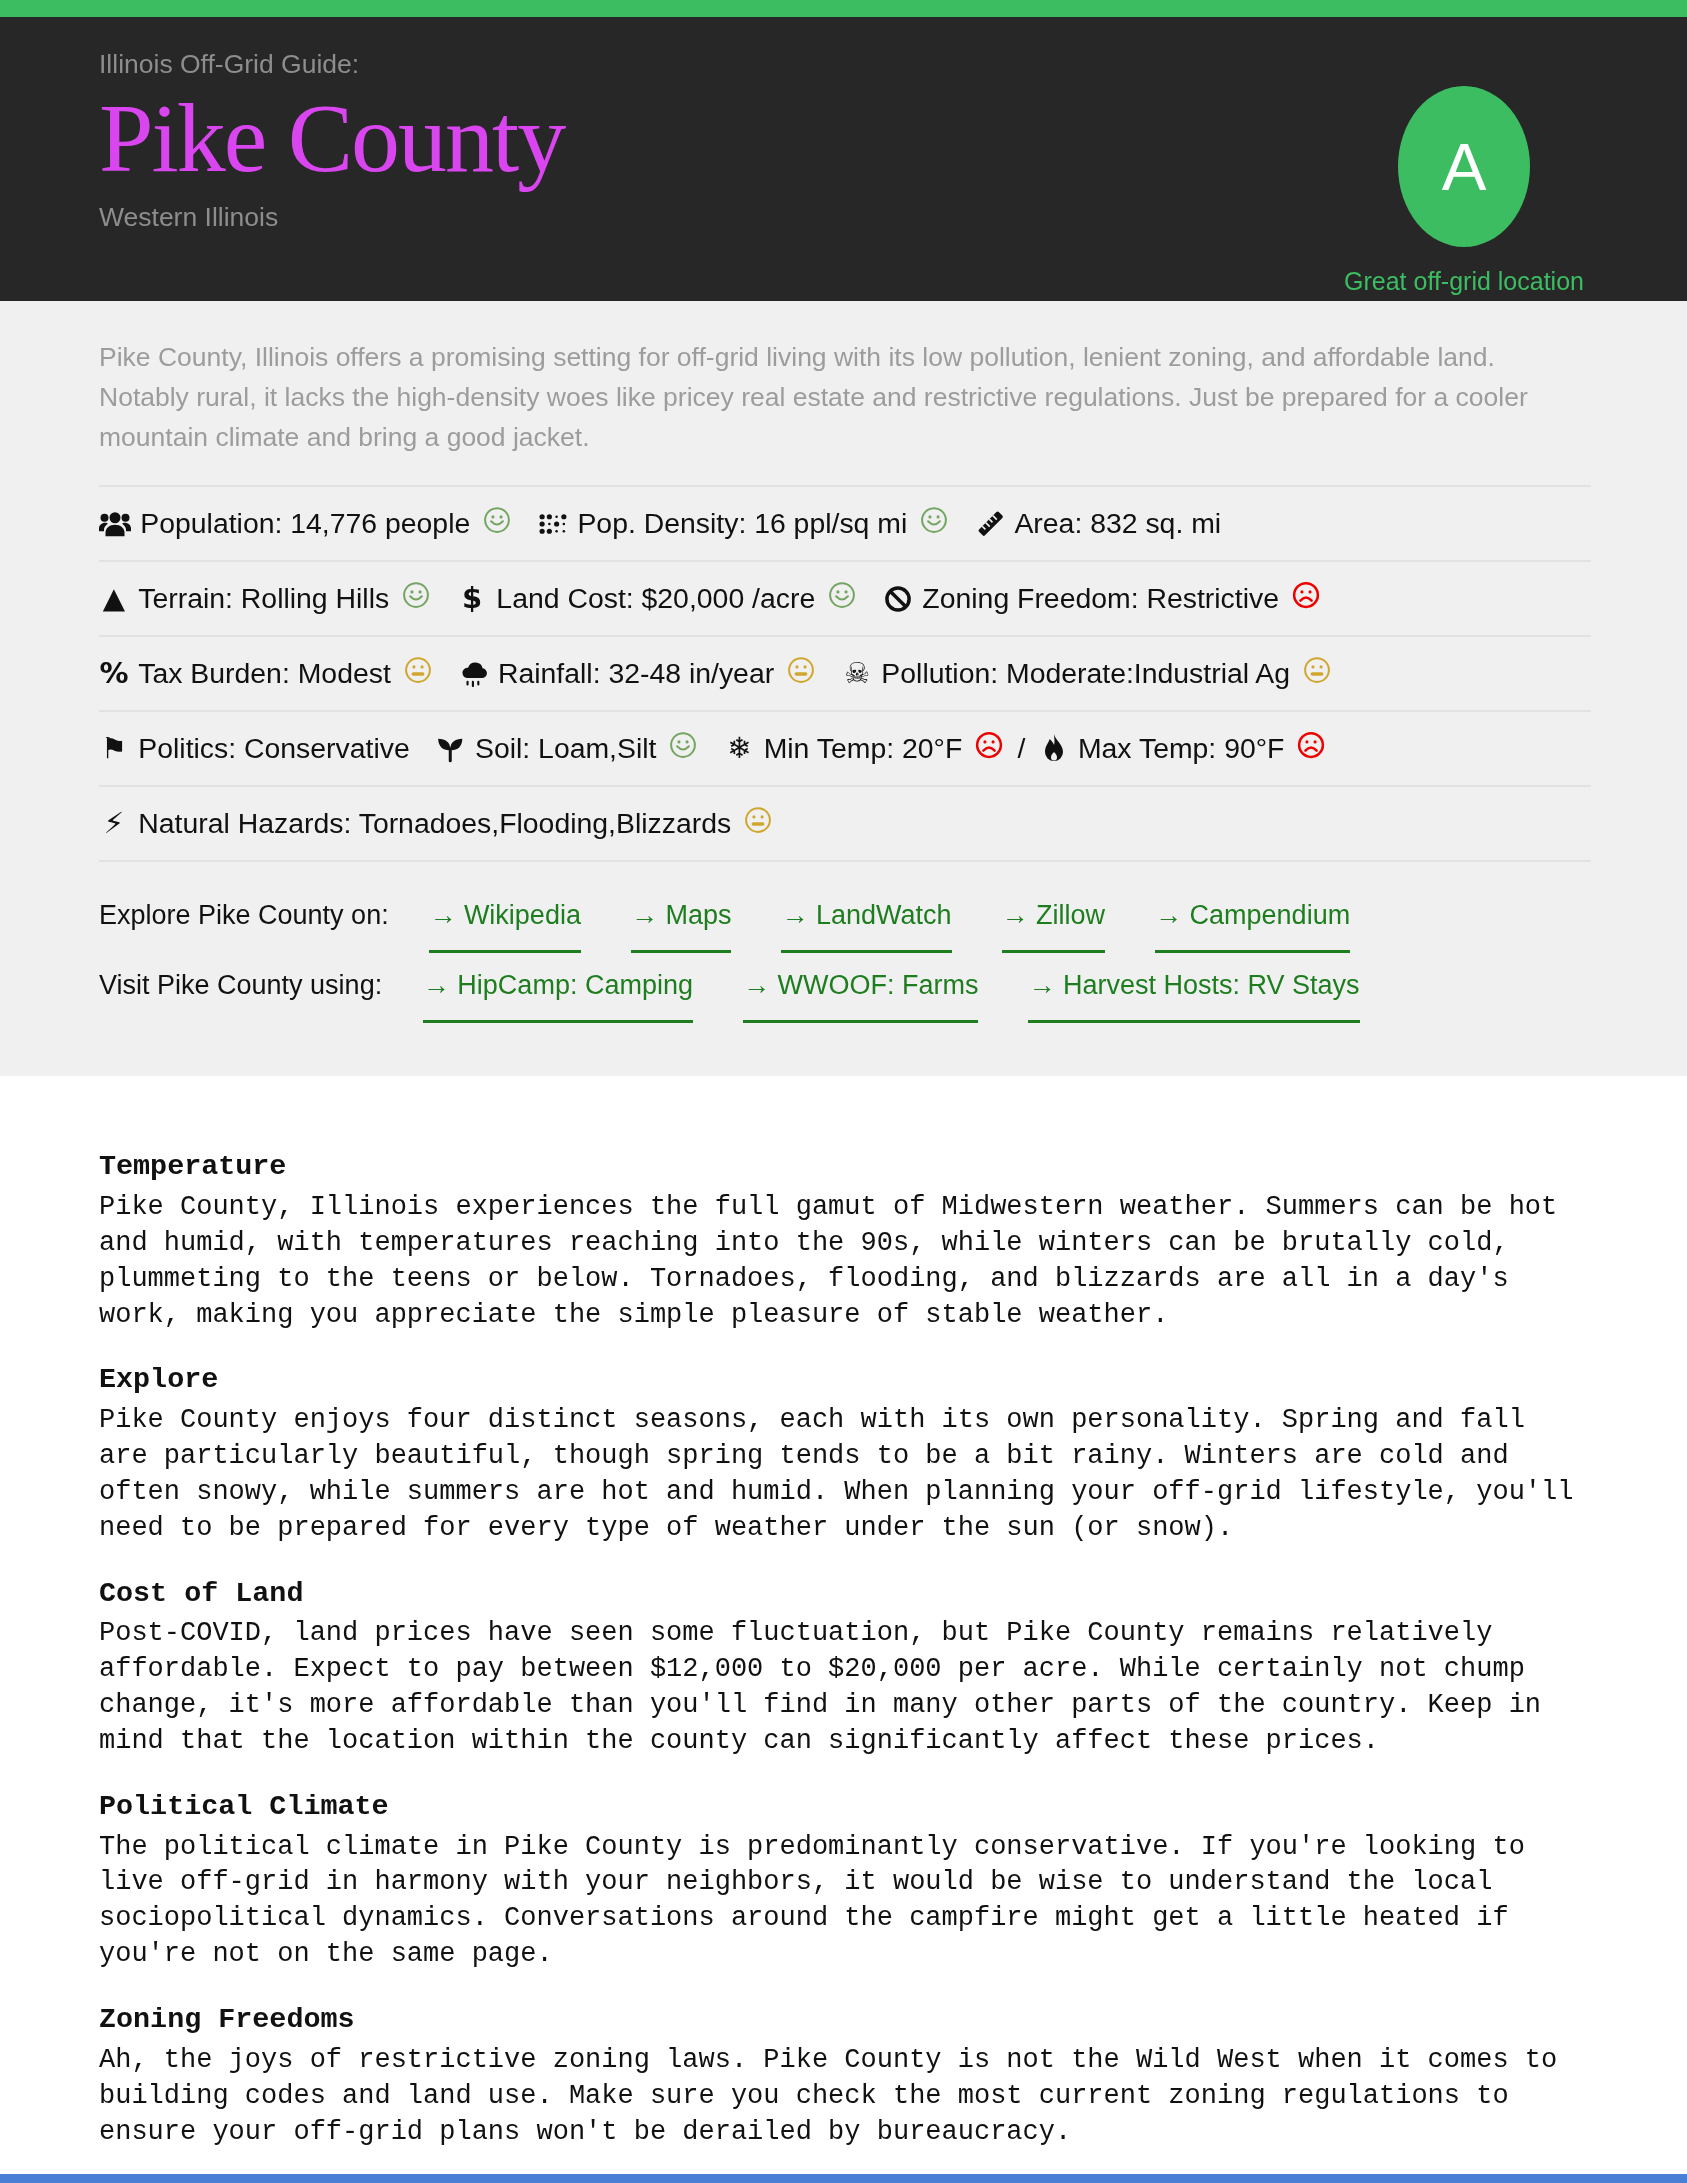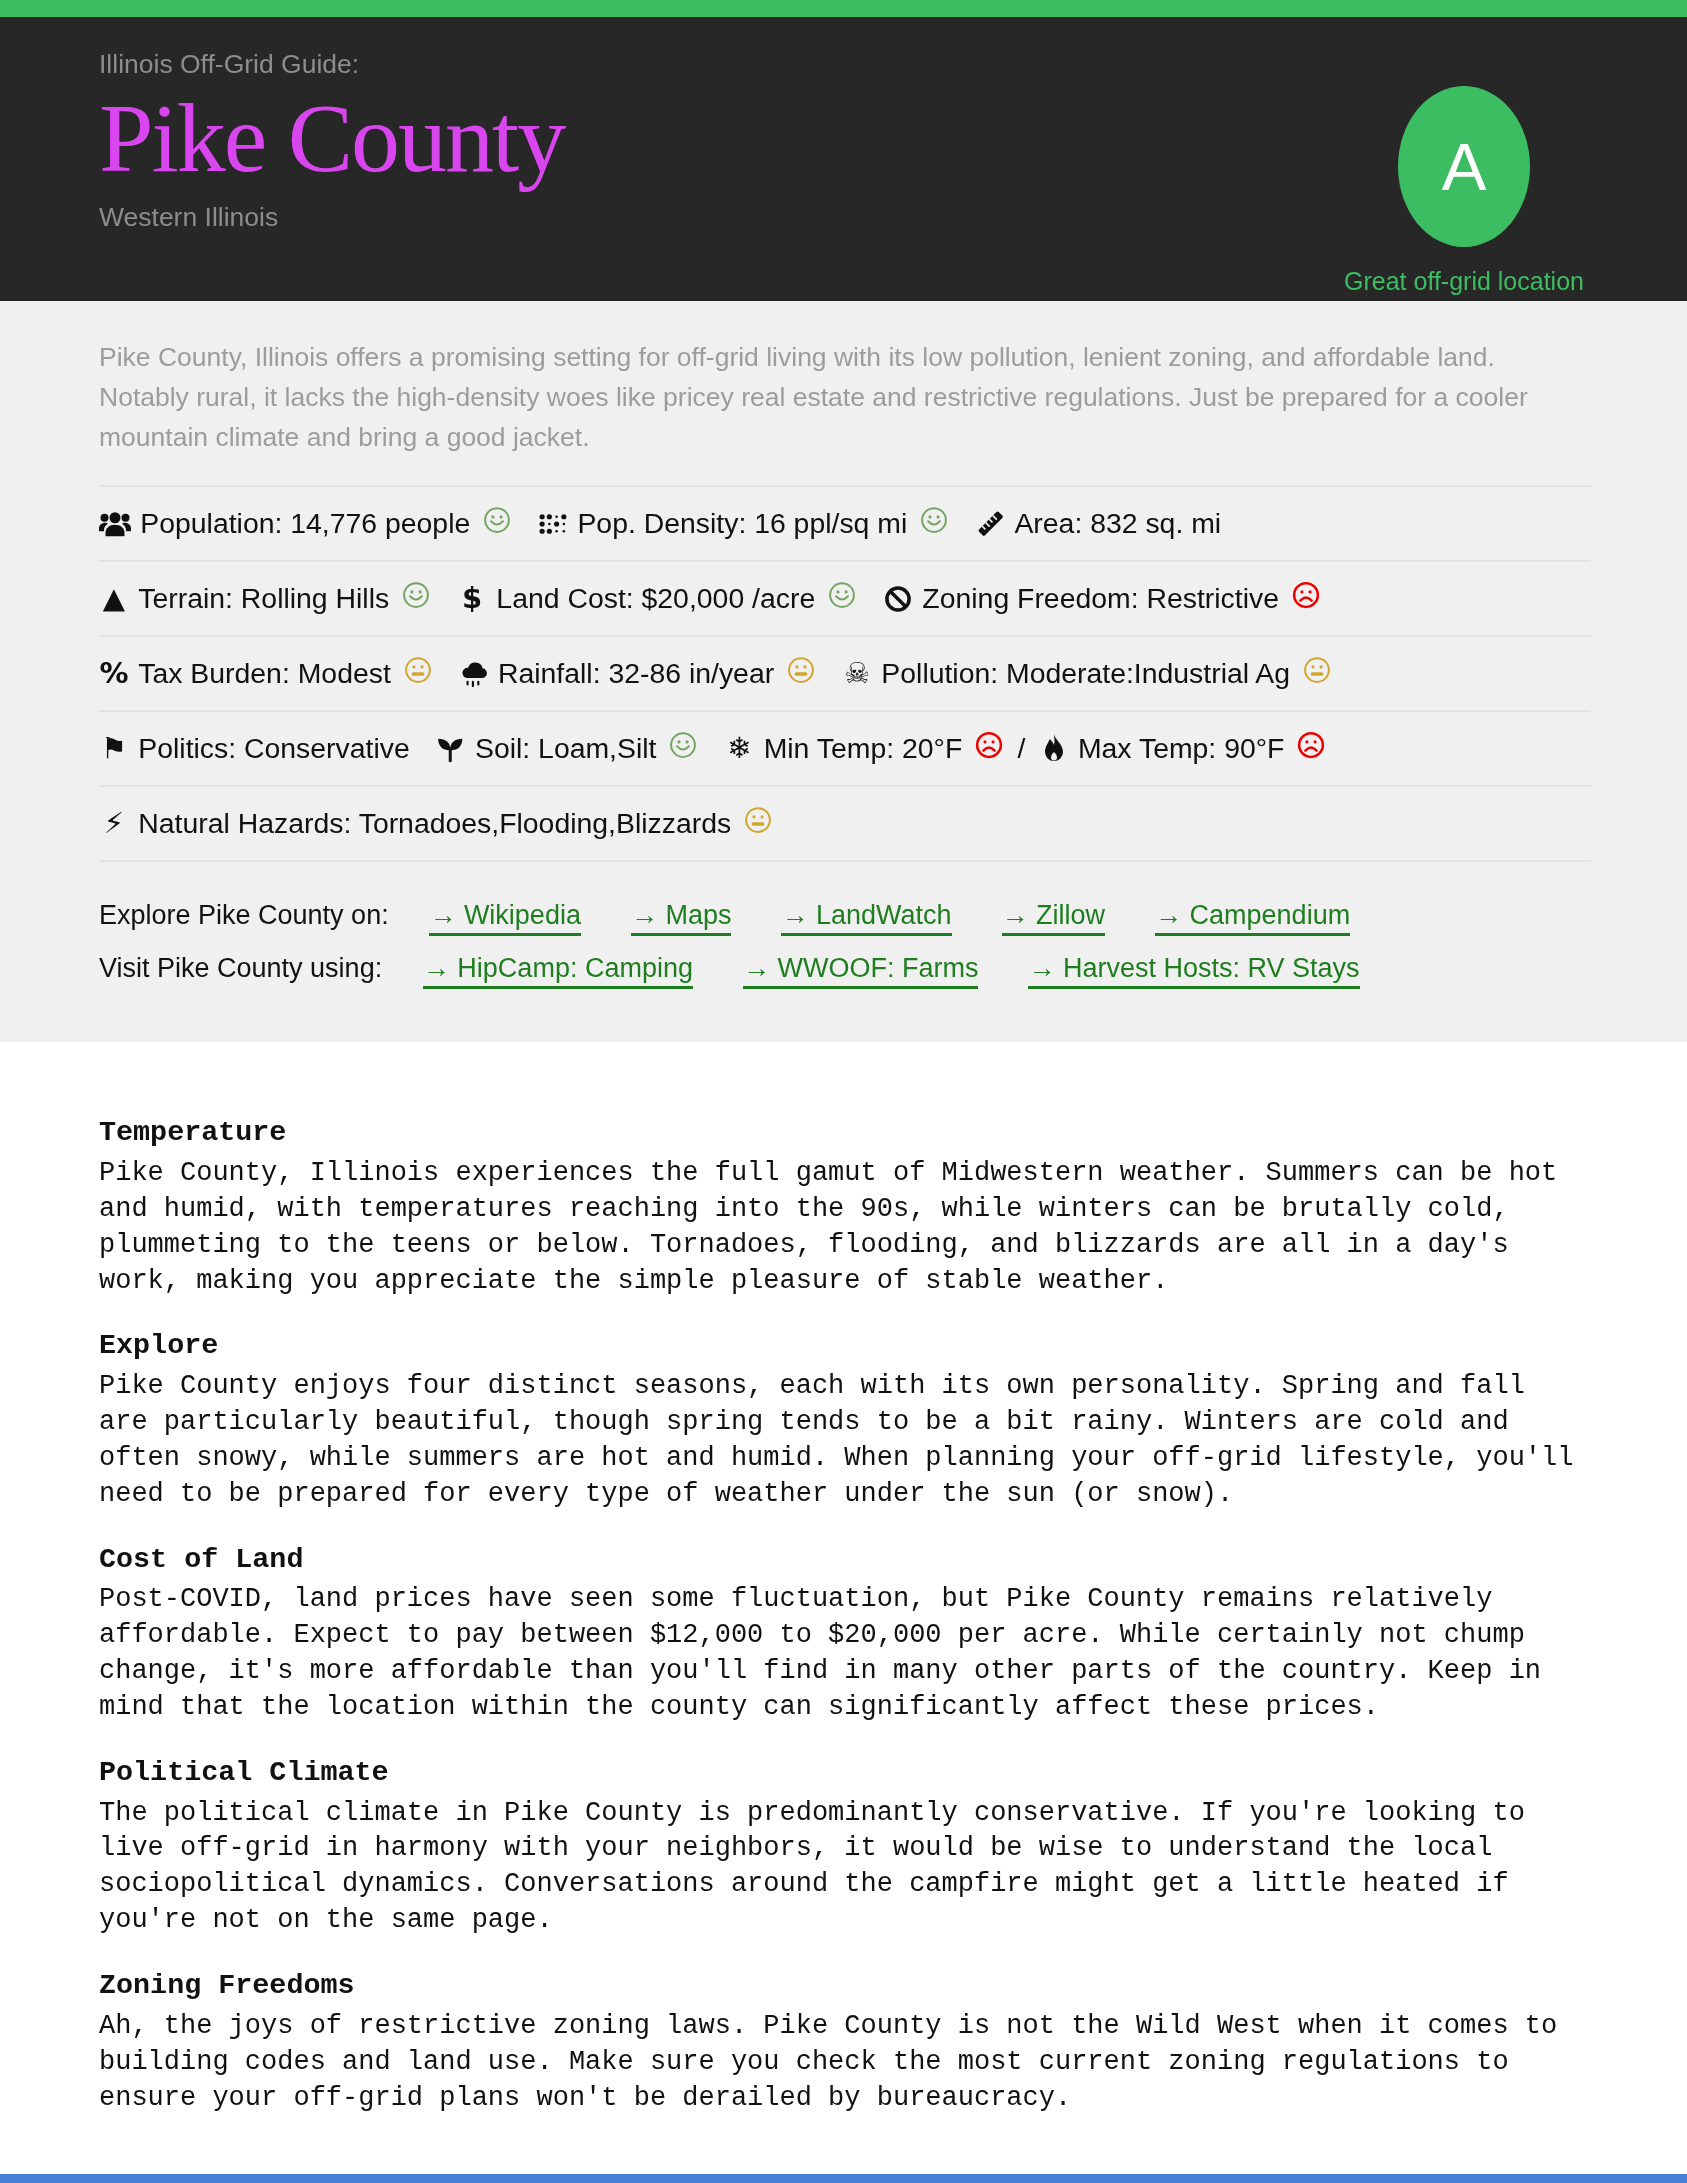--- a/index.html
+++ b/index.html
@@ -29,21 +29,21 @@
   .uicon{font-family:"DejaVu Sans",sans-serif;font-size:29px;font-weight:bold;line-height:1;}
   .face{margin-left:2.6px;flex:none;}
   .face.happy{color:var(--happy);}
   .face.neutral{color:var(--neutral);}
   .face.sad{color:var(--sad);}
   .joiner{margin:0 4px;}
   .links{margin-top:38px;font-size:27px;}
   .links-row{display:flex;align-items:baseline;gap:50px;margin-top:17px;}
   .links-label{margin-right:-9.3px;}
   a.glink{color:var(--link);text-decoration:none;border-bottom:3.3px solid var(--link);
-          padding-bottom:2px;display:inline-block;white-space:nowrap;}
+          padding-bottom:19px;display:inline-block;white-space:nowrap;}
   main{padding:74px 112px 0 99px;}
   .sec{margin-bottom:30px;font-family:Liberation Mono, monospace;}
   .sec h3{font-size:28.4px;margin:0 0 6.6px;font-weight:bold;}
   .sec p{font-size:27px;line-height:1.33;margin:0;max-width:1485px;}
   .footer-bar{position:absolute;bottom:0;left:0;width:100%;height:9.3px;background:var(--footer-blue);}
 </style>
 </head>
 <body>
 
 <div class="topbar"></div>
@@ -187,21 +187,21 @@
           <span class="icon-wrap">
             <svg viewBox="0 0 52 48" width="28" height="26.5">
               <path d="M13 31h27a9 9 0 0 0 2-18 14 14 0 0 0-27-1 8 8 0 0 0-2 19z" fill="#111"></path>
               <g stroke="#111" stroke-width="4" stroke-linecap="round">
                 <line x1="14" y1="38" x2="14" y2="43"></line>
                 <line x1="24" y1="38" x2="24" y2="46"></line>
                 <line x1="34" y1="38" x2="34" y2="43"></line>
               </g>
             </svg>
           </span>
-          <span>Rainfall: 32-86 in/year</span>
+          <span>Rainfall: 32-48 in/year</span>
           <span class="face neutral"><svg viewBox="0 0 48 48" width="30" height="30">
               <circle cx="24" cy="24" r="19" fill="none" stroke="currentColor" stroke-width="3.2"></circle>
               <circle cx="17.5" cy="19" r="2.5" fill="currentColor"></circle>
               <circle cx="30.5" cy="19" r="2.5" fill="currentColor"></circle>
               <line x1="16.5" y1="30.5" x2="31.5" y2="30.5" stroke="currentColor" stroke-width="5.5" stroke-linecap="round"></line>
             </svg></span>
         </span>
         <span class="stat-cell">
           <span class="icon-wrap">
             <span class="uicon">☠</span>

